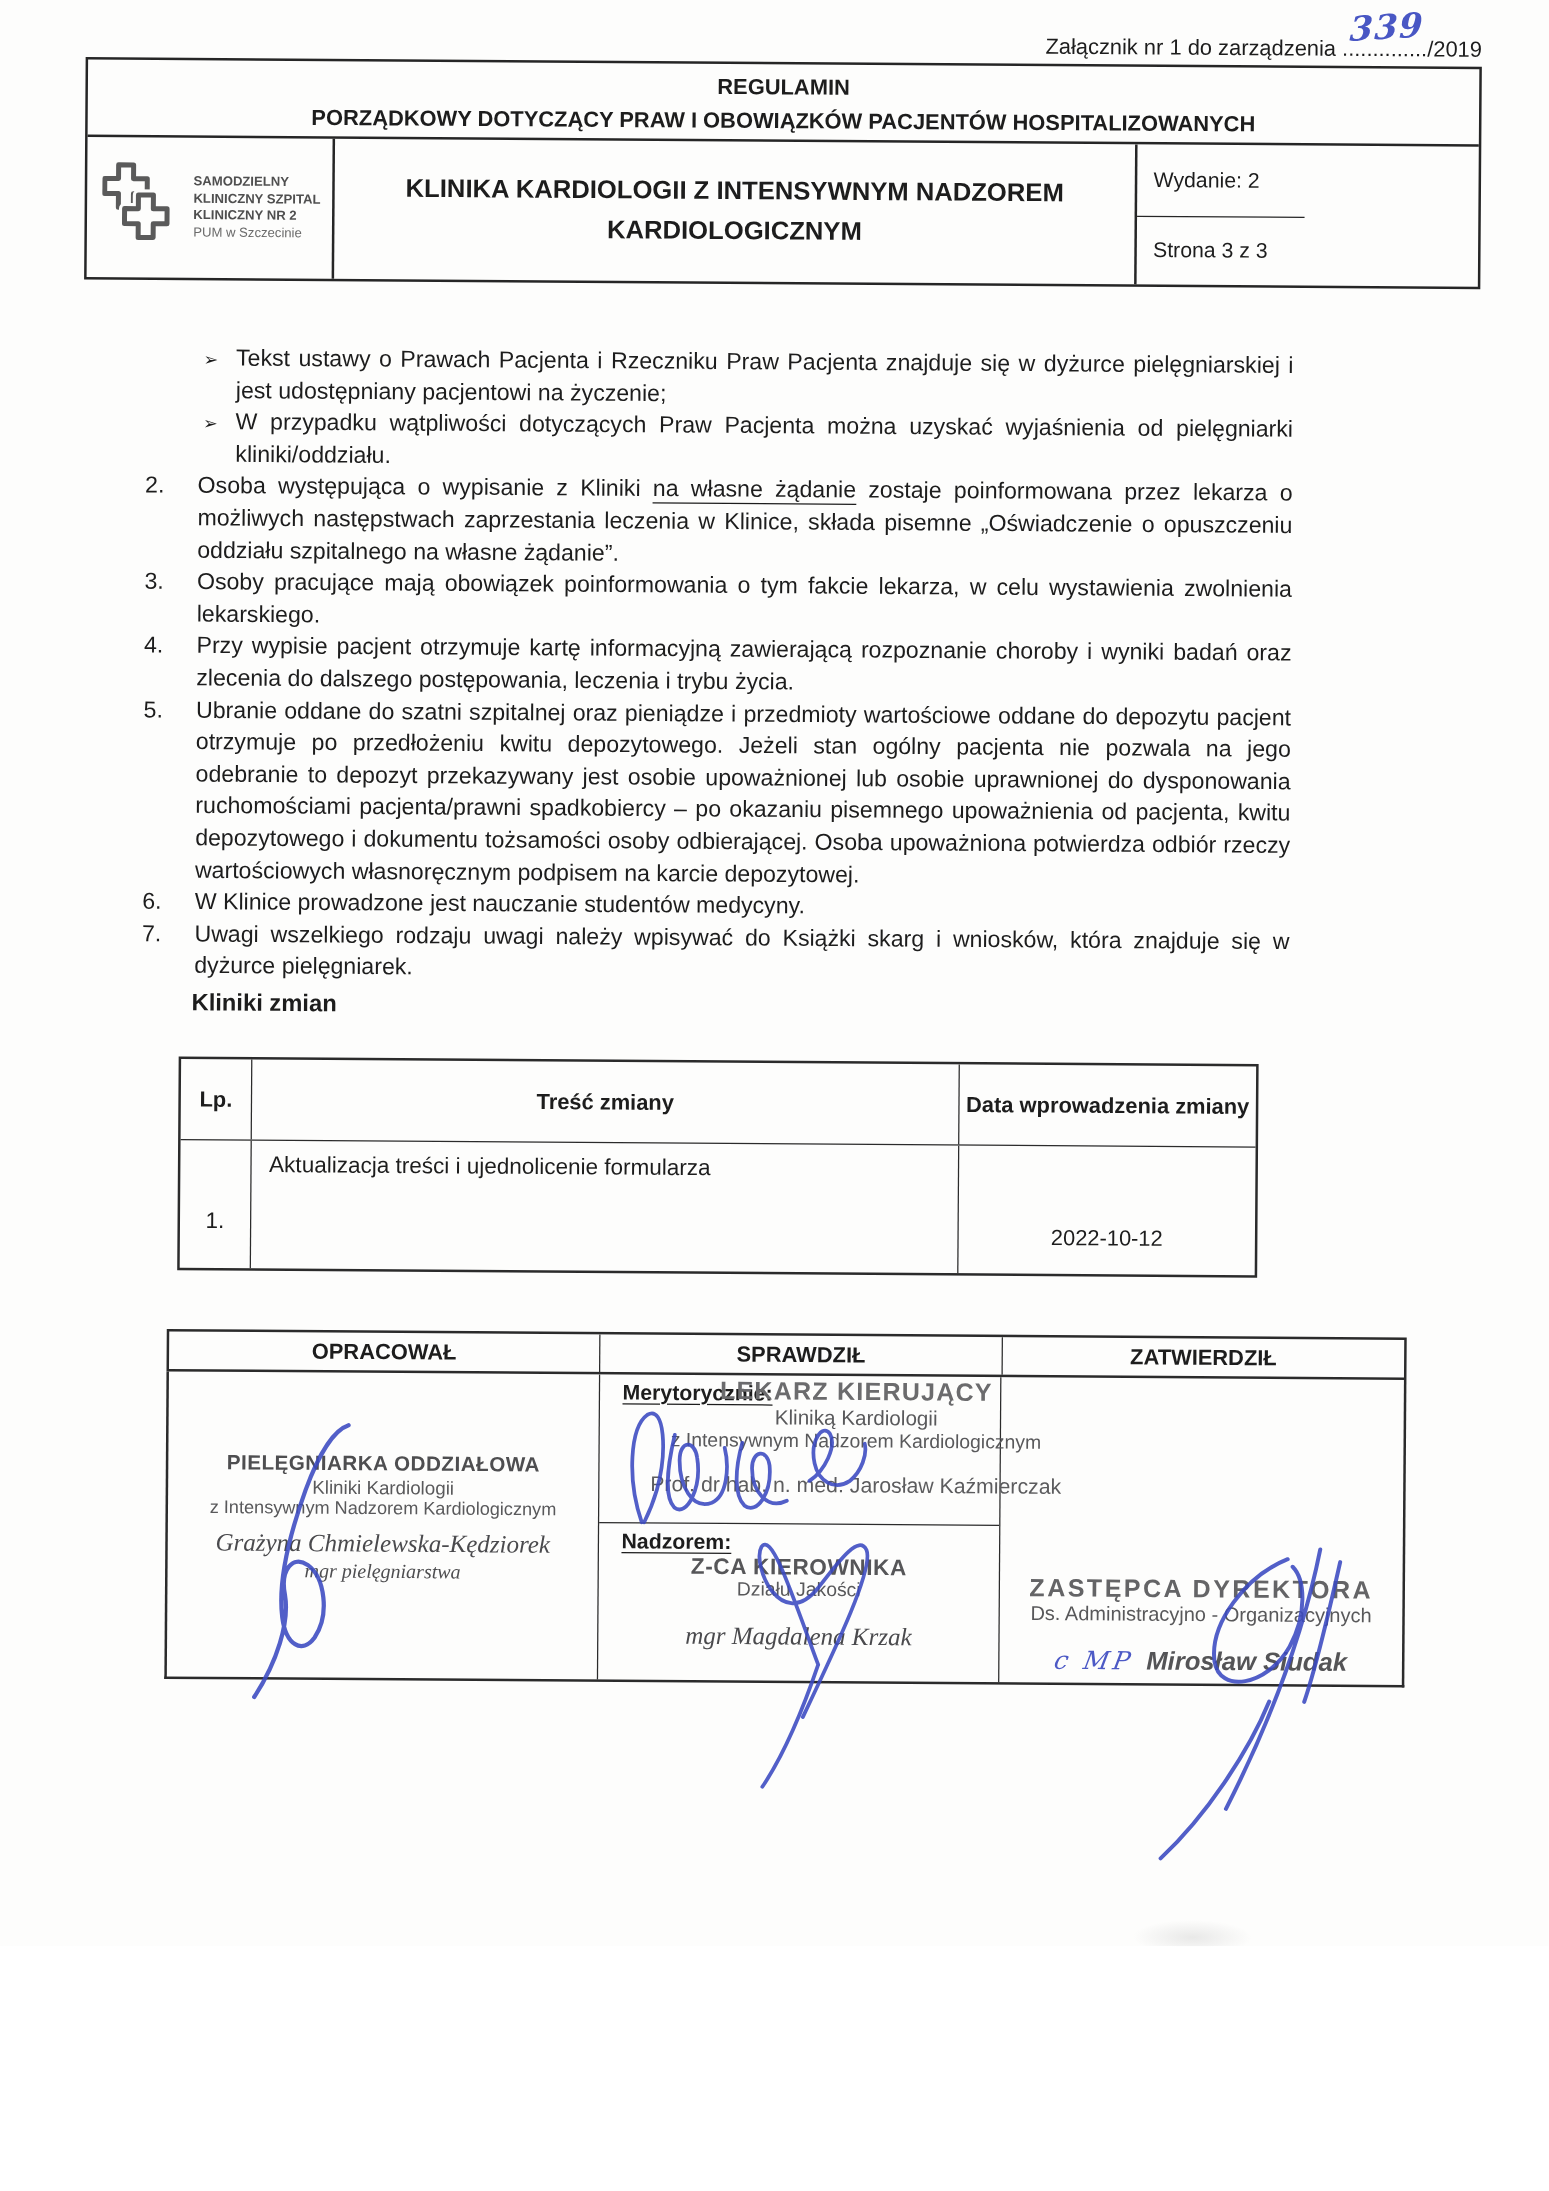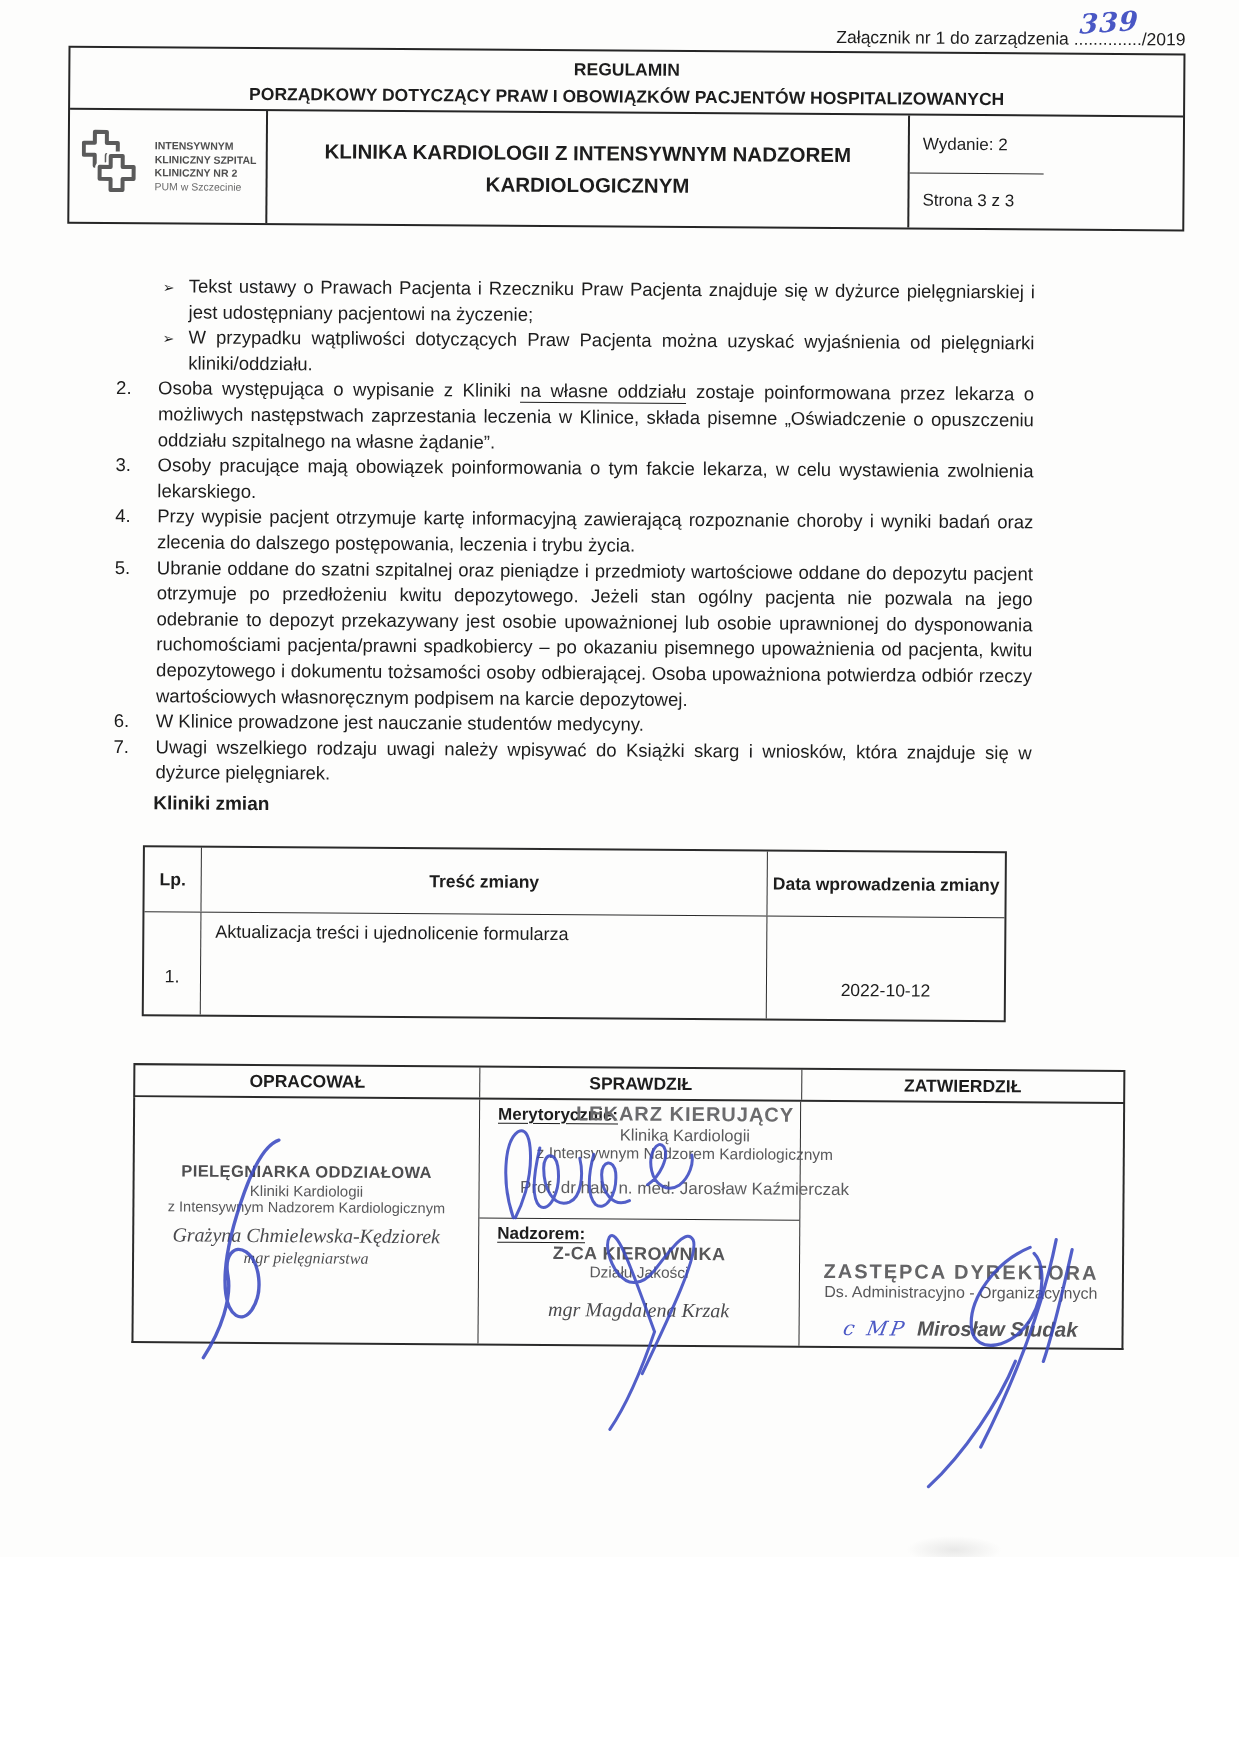--- a/index.html
+++ b/index.html
@@ -114,21 +114,21 @@
       <div class="hdr-t2">PORZĄDKOWY DOTYCZĄCY PRAW I OBOWIĄZKÓW PACJENTÓW HOSPITALIZOWANYCH</div>
     </div>
     <div class="hdr-grid">
       <div class="logo-cell">
         <svg width="64" height="76" viewBox="0 0 64 74">
           <path d="M13 3 h12 v11 h11 v12 h-11 v11 h-12 v-11 h-11 v-12 h11 z" fill="none" stroke="#5a5a5a" stroke-width="4" stroke-linejoin="round"></path>
           <path d="M29 27 h12 v11 h11 v12 h-11 v11 h-12 v-11 h-11 v-12 h11 z" fill="none" stroke="#fdfdfc" stroke-width="9" stroke-linejoin="round"></path>
           <path d="M29 27 h12 v11 h11 v12 h-11 v11 h-12 v-11 h-11 v-12 h11 z" fill="none" stroke="#5a5a5a" stroke-width="4" stroke-linejoin="round"></path>
         </svg>
         <div class="logo-text">
-          <div>INTENSYWNYM</div>
+          <div>SAMODZIELNY</div>
           <div>KLINICZNY SZPITAL</div>
           <div>KLINICZNY NR 2</div>
           <div class="lt-last">PUM w Szczecinie</div>
         </div>
       </div>
       <div class="clinic-cell">
         <div class="clinic-l1">KLINIKA KARDIOLOGII Z INTENSYWNYM NADZOREM</div>
         <div class="clinic-l2">KARDIOLOGICZNYM</div>
       </div>
       <div class="meta-col">
@@ -142,21 +142,21 @@
     <div class="li">
       <span class="li-bullet">➢</span>
       <div class="li-btext">Tekst ustawy o Prawach Pacjenta i Rzeczniku Praw Pacjenta znajduje się w dyżurce pielęgniarskiej i jest udostępniany pacjentowi na życzenie;</div>
     </div>
     <div class="li">
       <span class="li-bullet">➢</span>
       <div class="li-btext">W przypadku wątpliwości dotyczących Praw Pacjenta można uzyskać wyjaśnienia od pielęgniarki kliniki/oddziału.</div>
     </div>
     <div class="li">
       <span class="li-num">2.</span>
-      <div class="li-text"><span>Osoba występująca o wypisanie z Kliniki </span><span class="u">na własne oddziału</span><span> zostaje poinformowana przez lekarza o możliwych następstwach zaprzestania leczenia w Klinice, składa pisemne „Oświadczenie o opuszczeniu oddziału szpitalnego na własne żądanie”.</span></div>
+      <div class="li-text"><span>Osoba występująca o wypisanie z Kliniki </span><span class="u">na własne żądanie</span><span> zostaje poinformowana przez lekarza o możliwych następstwach zaprzestania leczenia w Klinice, składa pisemne „Oświadczenie o opuszczeniu oddziału szpitalnego na własne żądanie”.</span></div>
     </div>
     <div class="li">
       <span class="li-num">3.</span>
       <div class="li-text">Osoby pracujące mają obowiązek poinformowania o tym fakcie lekarza, w celu wystawienia zwolnienia lekarskiego.</div>
     </div>
     <div class="li">
       <span class="li-num">4.</span>
       <div class="li-text">Przy wypisie pacjent otrzymuje kartę informacyjną zawierającą rozpoznanie choroby i wyniki badań oraz zlecenia do dalszego postępowania, leczenia i trybu życia.</div>
     </div>
     <div class="li">

